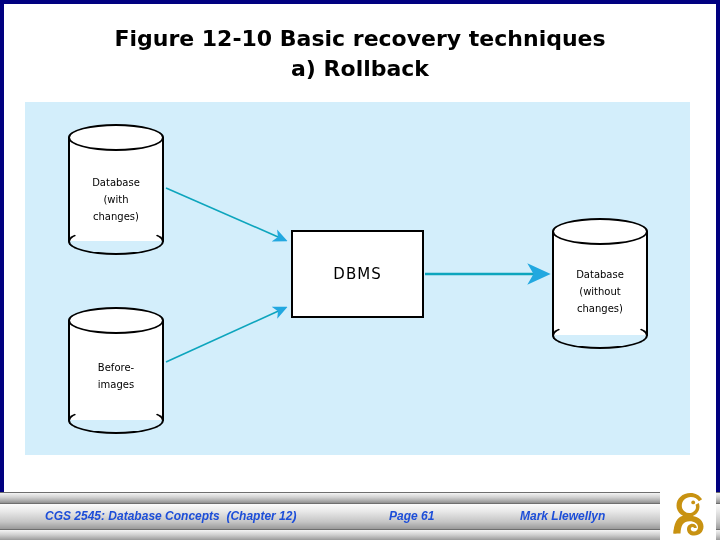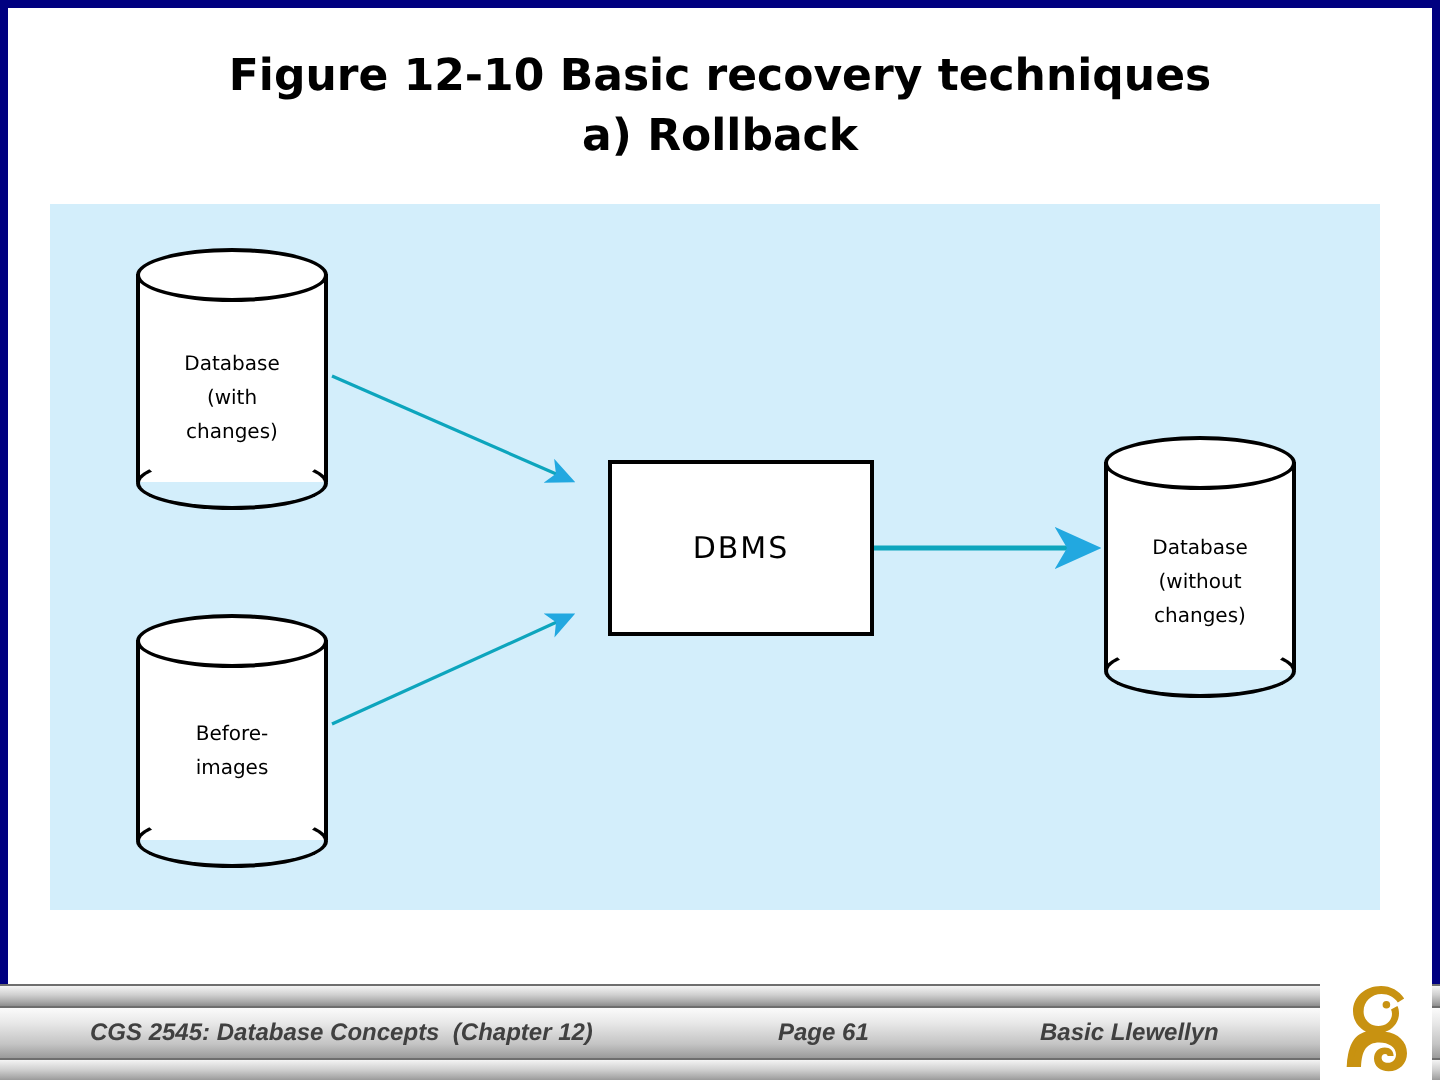--- a/index.html
+++ b/index.html
@@ -99,21 +99,20 @@
   #dbms-box {
     position: absolute;
     left: 266px; top: 128px;
     width: 133px; height: 88px;
     background: #ffffff;
     border: 2px solid #000000;
     box-sizing: border-box;
     display: flex;
     align-items: center;
     justify-content: center;
-    margin-left: 13px;
   }
   #dbms-box .box-label {
     color: #000000;
     font-size: 15px;
     letter-spacing: 1px;
     font-family: "DejaVu Sans", sans-serif;
   }
 
   
   #arrow-layer {
@@ -140,21 +139,21 @@
   #footer-band-middle { top: 11px; height: 25px;
      background: linear-gradient(to bottom, #fbfbfb 0%, #e8e8e8 30%, #c4c4c4 72%, #9a9a9a 100%); }
   #footer-band-bottom { top: 37px; height: 11px; }
 
   #footer-text-row {
     position: absolute;
     left: 0; top: 11px;
     width: 720px; height: 25px;
     display: flex;
     align-items: center;
-    color: #404040;
+    color: #1d4ed8;
     font-family: "Liberation Sans", sans-serif;
     font-weight: bold;
     font-style: italic;
     font-size: 12px;
     white-space: pre;
   }
   #footer-course { position: absolute; left: 45px; }
   #footer-page   { position: absolute; left: 389px; }
   #footer-author { position: absolute; left: 520px; }
 
@@ -224,21 +223,21 @@
   </div>
 
   <div id="footer">
     <div class="footer-band" id="footer-band-top"></div>
     <div class="footer-band" id="footer-band-middle"></div>
     <div class="footer-band" id="footer-band-bottom"></div>
 
     <div id="footer-text-row">
       <span id="footer-course">CGS 2545: Database Concepts  (Chapter 12)</span>
       <span id="footer-page">Page 61</span>
-      <span id="footer-author">Basic Llewellyn</span>
+      <span id="footer-author">Mark Llewellyn</span>
     </div>
   </div>
 
   <svg id="footer-logo" viewBox="0 0 56 52">
     <rect x="0" y="0" width="56" height="52" fill="#ffffff"></rect>
     <g fill="#c89211">
       <path d="M30.5,5 C22.5,5 16.5,10.5 16.5,17.5 C16.5,22.5 19.5,26 23,27.8
                C20,28.6 17.5,30.6 16,33.4 C14.2,36.8 13.6,41 13.4,45.5
                L20.5,45.5 C20.7,41.6 21.3,38.4 22.8,36.3 C24.3,34.2 26.6,33.2 29.6,33.2
                C34.4,33.2 38,35.6 38,39.2 C38,41.6 36.3,43.4 33.9,43.4

